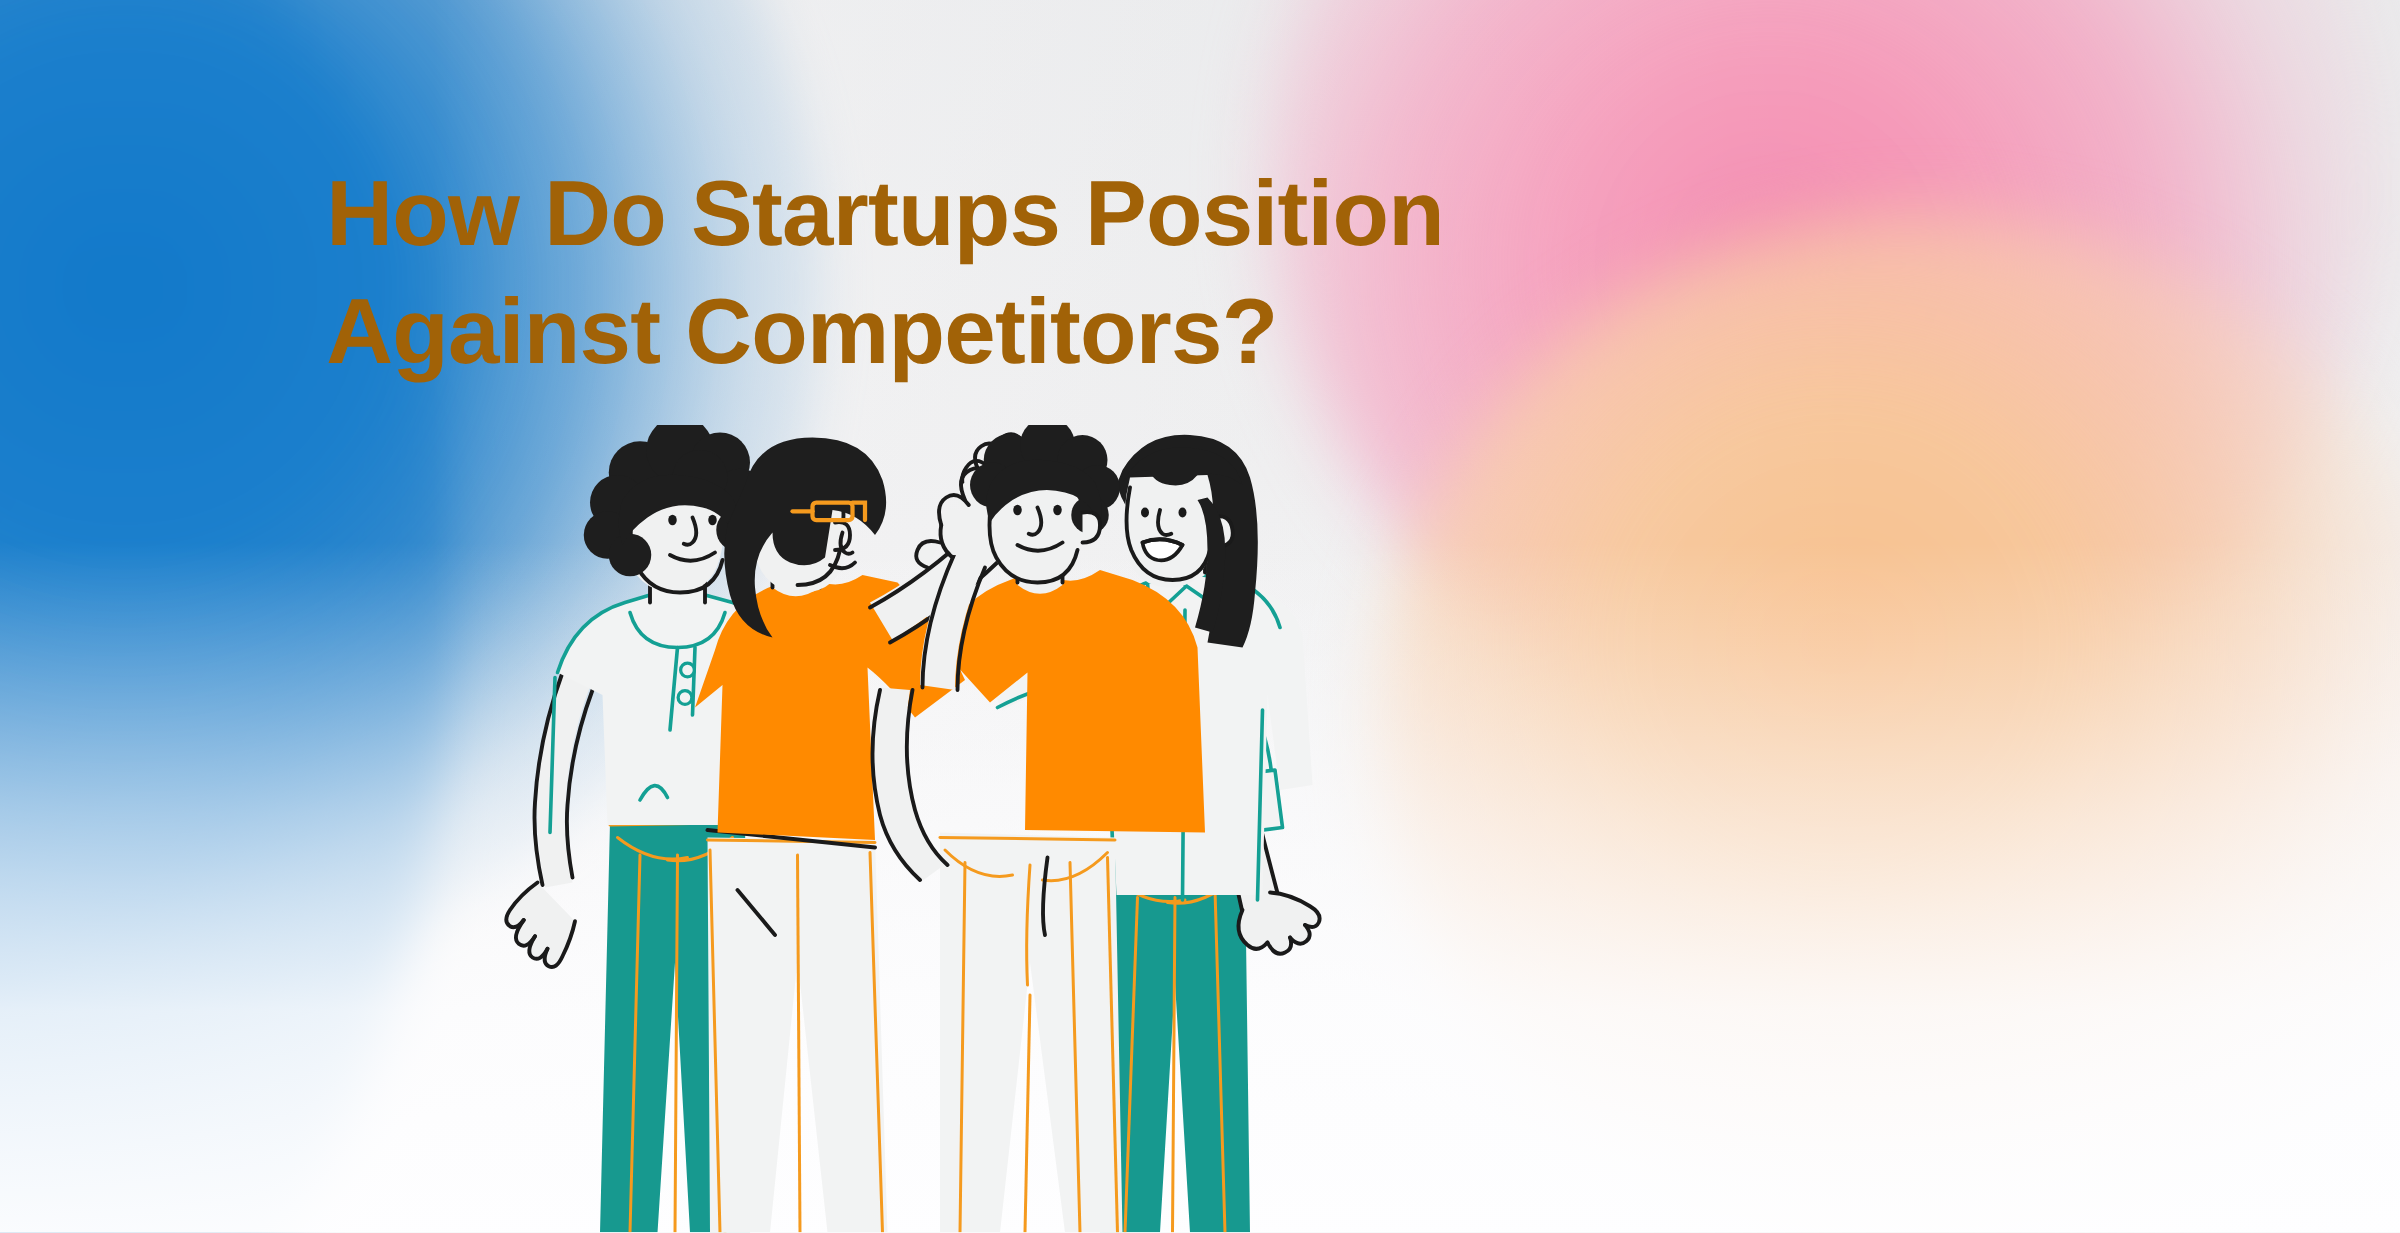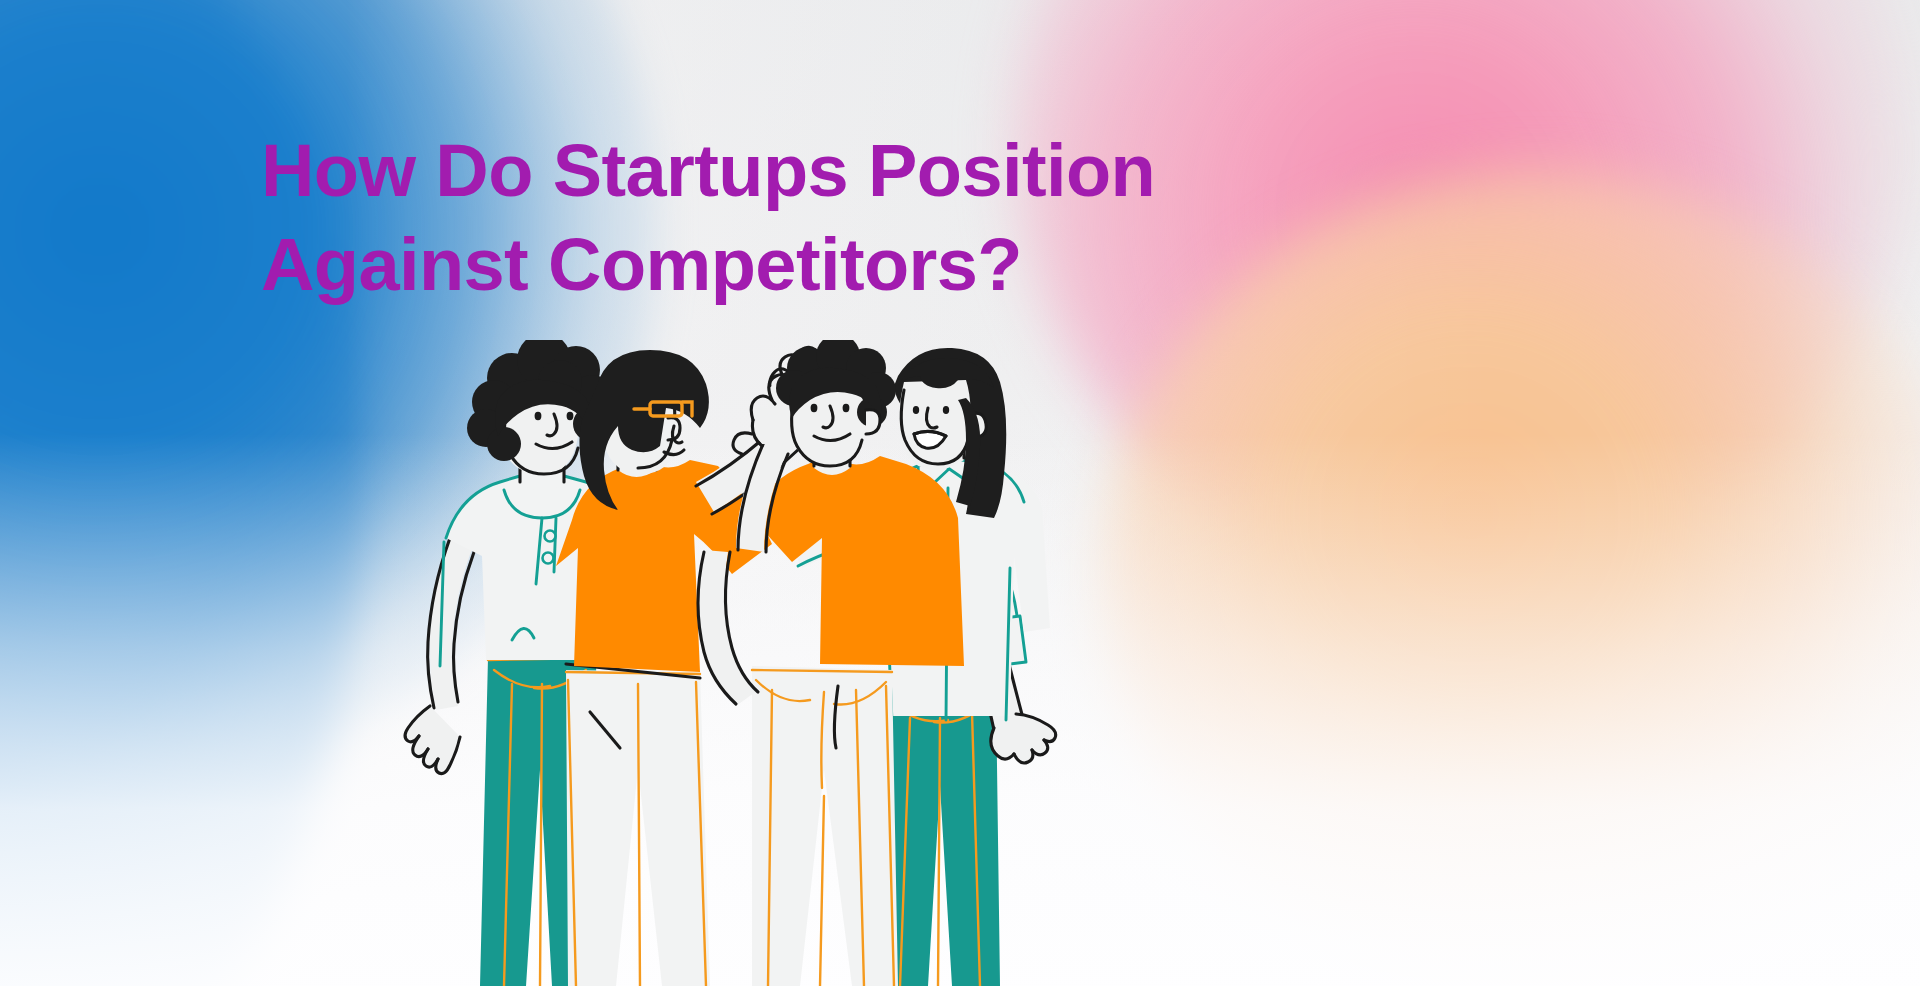--- a/index.html
+++ b/index.html
@@ -104,21 +104,21 @@
     position: absolute;
     left: 261px;
     top: 124px;
     width: 1000px;
     margin: 0;
     font-family: "Liberation Sans", sans-serif;
     font-size: 74px;
     line-height: 94px;
     font-weight: 700;
     letter-spacing: -0.6px;
-    color: #a21caf;
+    color: #a16207;
     white-space: pre-line;
   }
 
   
   .illustration {
     position: absolute;
     left: 400px;
     top: 340px;
     width: 680px;
     height: 646px;

